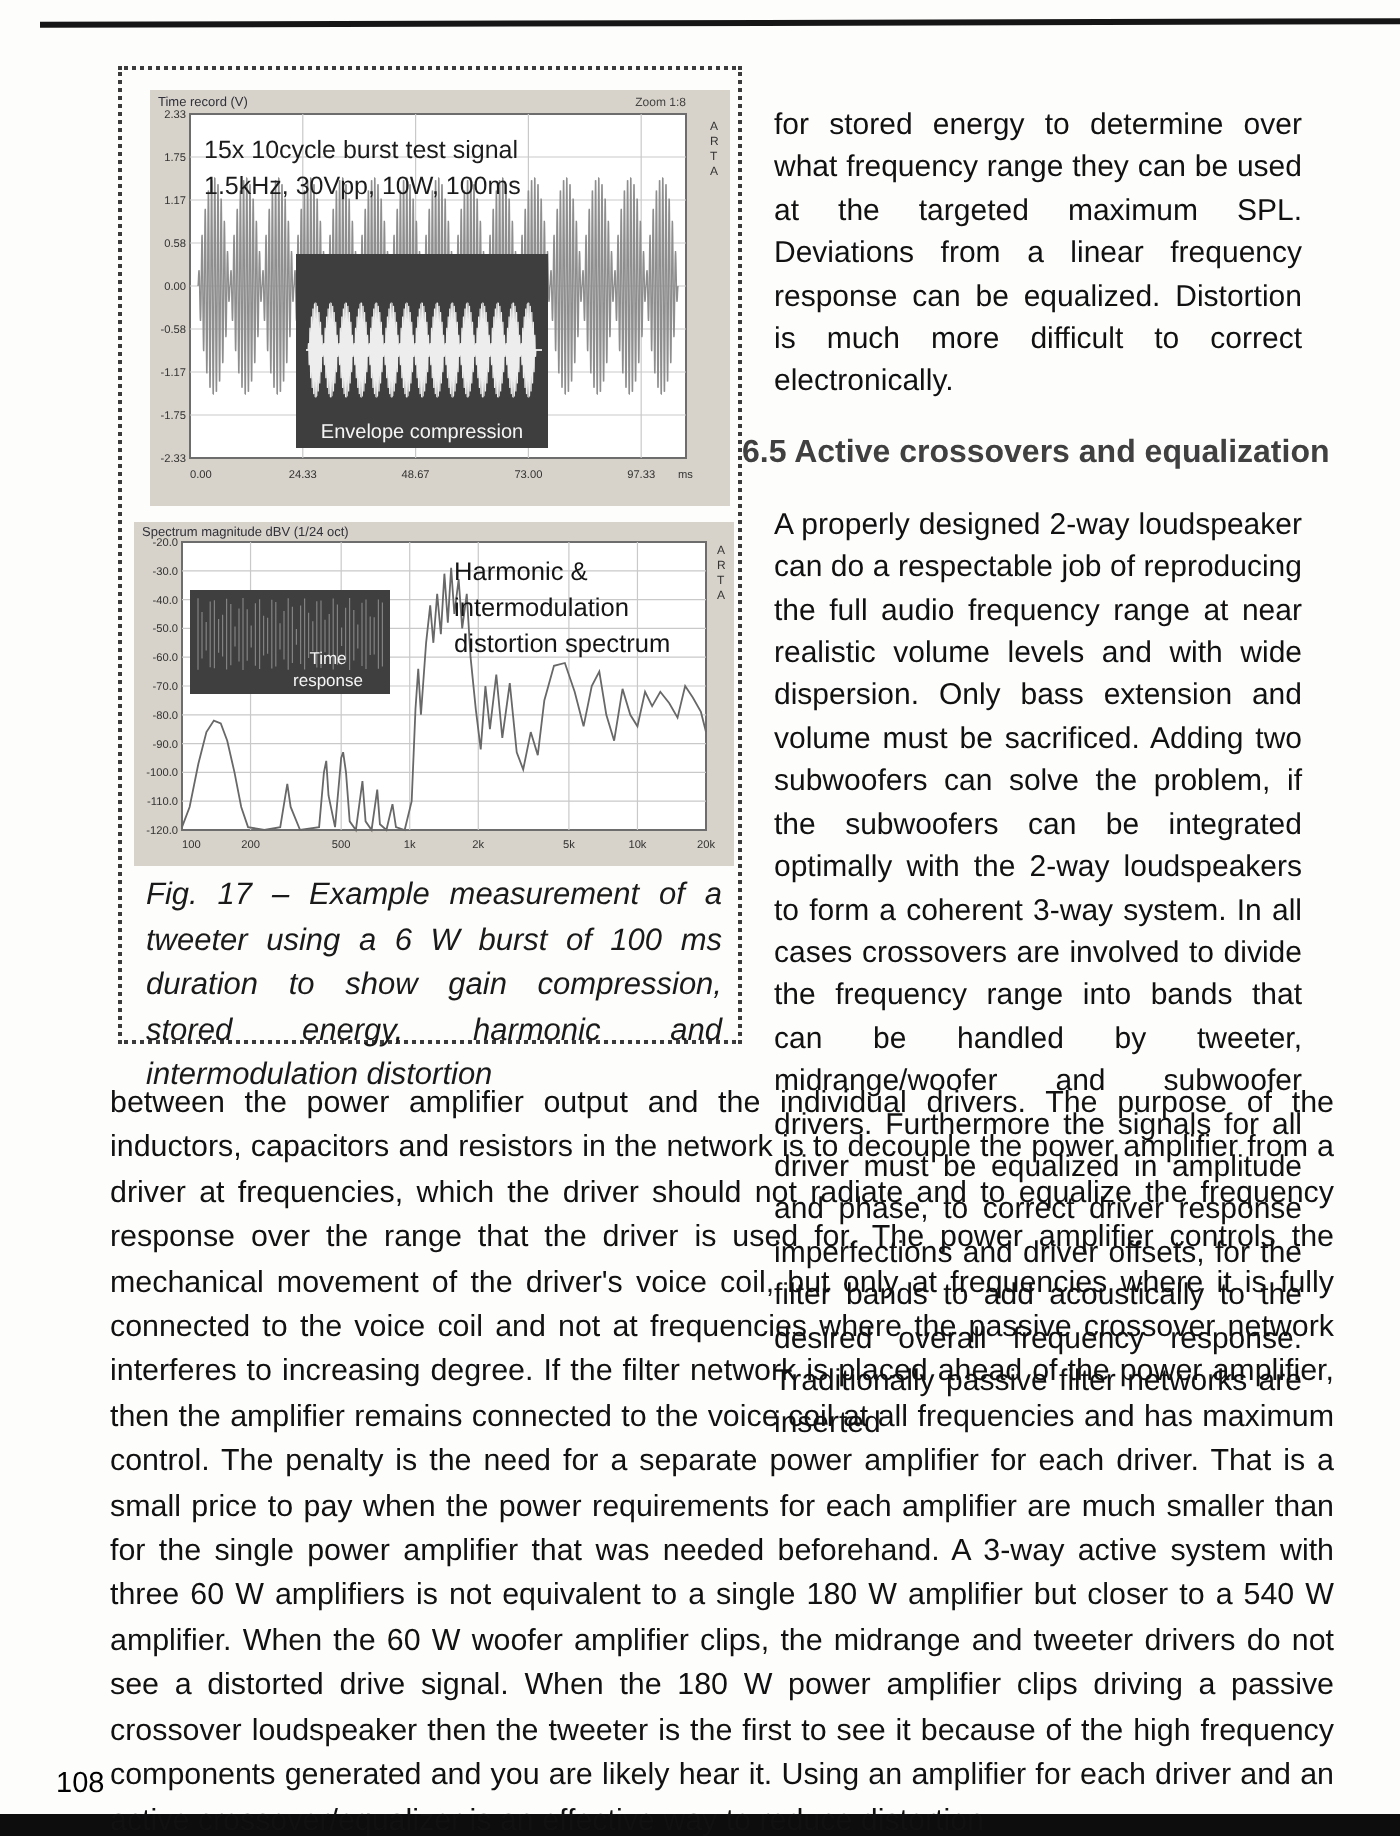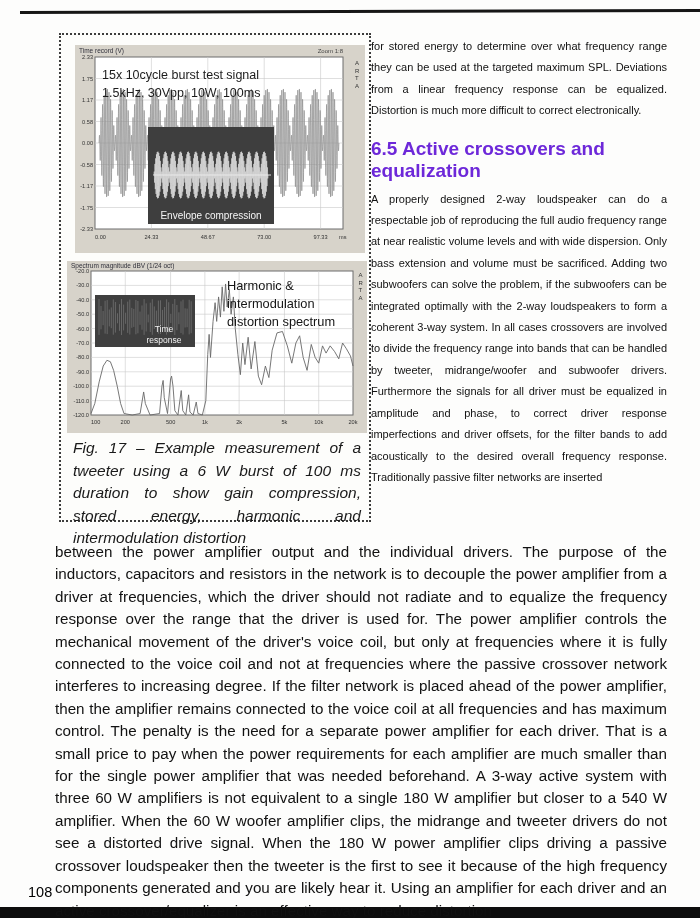--- a/index.html
+++ b/index.html
@@ -9,22 +9,22 @@
   .scan-bar-bottom{position:absolute;left:0;top:907px;width:700px;height:11px;background:#0d0d0d;}
 
   .figure-box{position:absolute;left:59px;top:33px;width:312px;height:489px;
               border:2px dotted #3c3c3c;background:#fdfdfb;box-sizing:border-box;}
   .plot1{position:absolute;left:14px;top:10px;}
   .plot2{position:absolute;left:6px;top:226px;}
   .caption{position:absolute;left:12px;top:402px;width:288px;font-style:italic;
            font-size:15.5px;line-height:22.5px;color:#1a1a1a;text-align:justify;}
 
   .right-col{position:absolute;left:371px;top:36px;width:296px;}
-  .right-col p{margin:0;font-size:11px;line-height:21.4px;text-align:justify;}
-  .section-heading{margin:16px 0 7px 0;font-size:19px;font-weight:bold;color:#6d28d9;}
+  .right-col p{margin:16px;font-size:15px;line-height:21.4px;text-align:justify;}
+  .section-heading{margin:16px 0 7px 0;font-size:16px;font-weight:bold;color:#404040;}
 
   .full-width{position:absolute;left:55px;top:541px;width:612px;}
   .full-width p{margin:0;font-size:15.2px;line-height:22.4px;text-align:justify;}
 
   .page-number{position:absolute;left:28px;top:884px;font-size:14.5px;color:#000000;}
 
   svg text{font-family:"Liberation Sans",sans-serif;}
   .win-title{font-size:6.5px;fill:#30303a;}
   .zoom-label{font-size:6px;fill:#444;}
   .tick{font-size:5.6px;fill:#333;}

